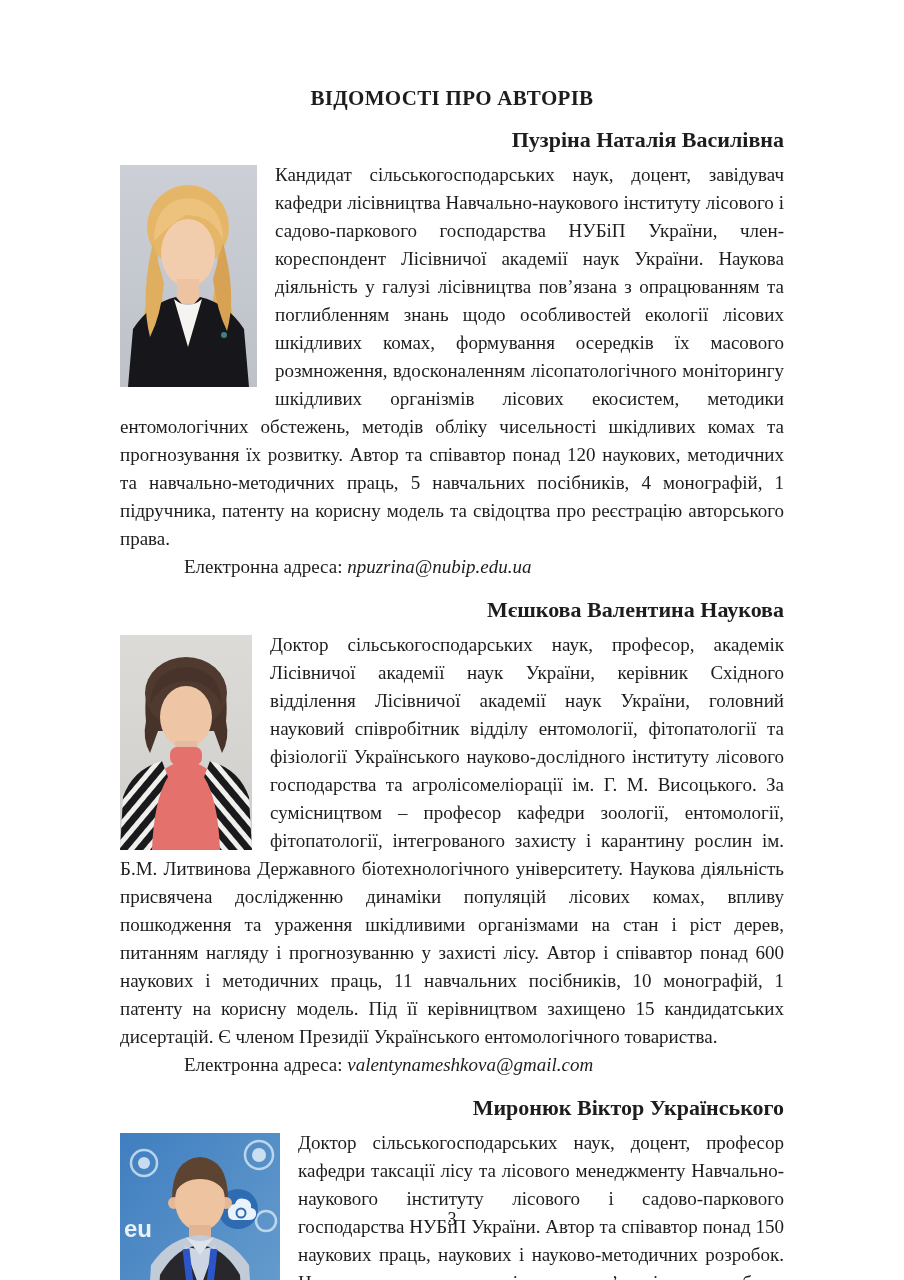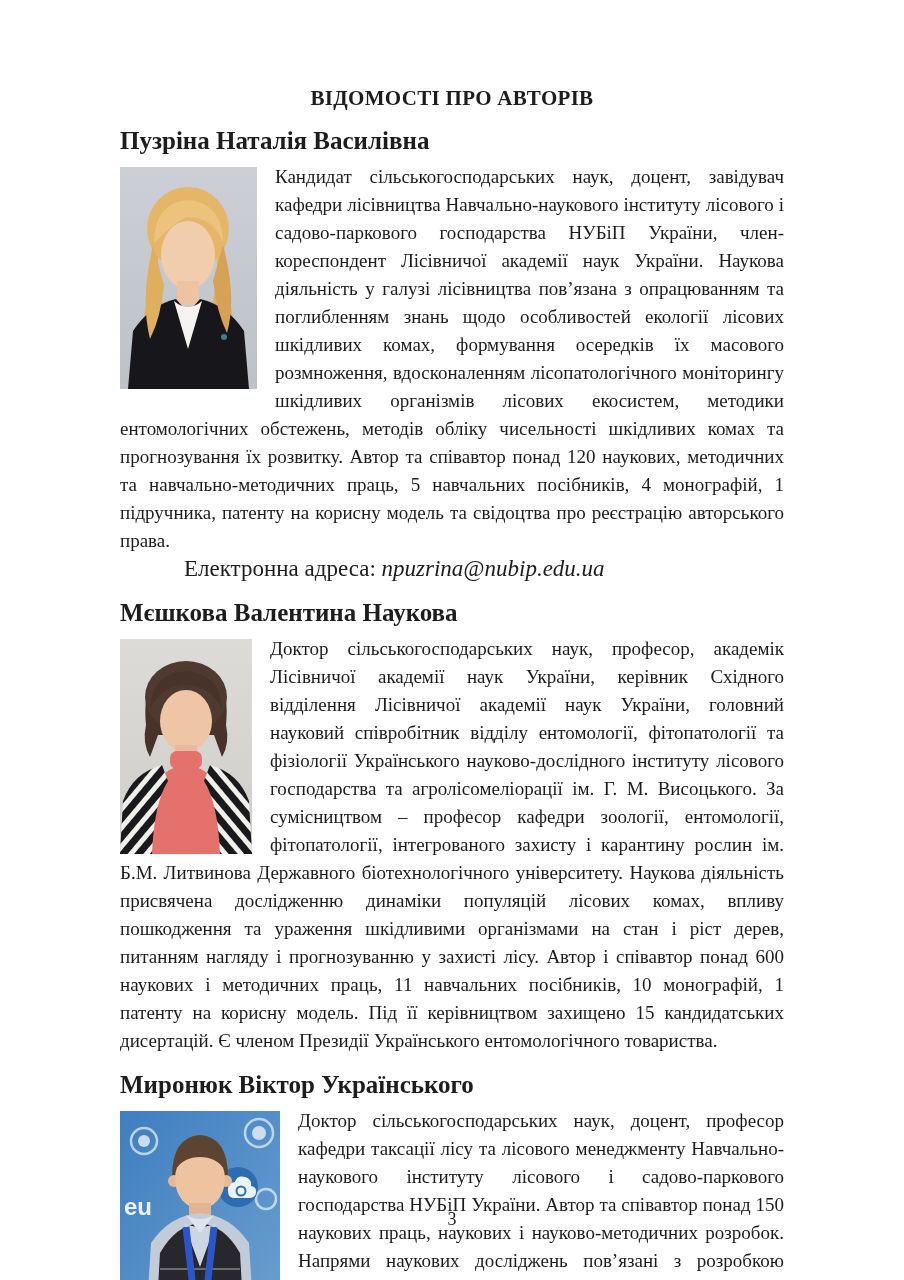--- a/index.html
+++ b/index.html
@@ -11,35 +11,35 @@
   .page{
     position:relative;box-sizing:border-box;
     width:904px;height:1280px;
     padding:86px 120px 0 120px;
   }
   .doc-title{
     margin:0 0 12px 0;text-align:center;
     font-size:21px;font-weight:bold;letter-spacing:.3px;
   }
   .author-name{
-    margin:16px 0 8px 0;text-align:left;
-    font-size:25px;font-weight:bold;
+    margin:16px 0 8px 0;text-align:right;
+    font-size:22px;font-weight:bold;
   }
   .author-section{margin:0;}
   .author-section::after{content:"";display:block;clear:both;}
   .bio{
     font-size:19px;line-height:28px;text-align:justify;
     margin:0;
   }
   .photo-wrap{
     float:left;margin:4px 18px 4px 0;line-height:0;
   }
   .photo-wrap svg{display:block;}
   .email-line{
-    font-size:23px;line-height:28px;margin:0 0 0 64px;
+    font-size:19px;line-height:28px;margin:0 0 0 64px;
   }
   .email-addr{font-style:italic;}
   .page-number{
     position:absolute;left:0;right:0;bottom:50px;
     text-align:center;font-size:18px;
   }
 </style>
 </head>
 <body>
 
@@ -114,20 +114,21 @@
           <rect x="55" y="106" width="22" height="18" fill="#e6baa0"></rect>
 
           <path d="M28,215 L30,154 Q42,128 66,126 Q90,128 102,154 L104,215 Z" fill="#e4716c"></path>
           <rect x="50" y="112" width="32" height="18" rx="7" fill="#e4716c"></rect>
 
           <path d="M0,215 L3,162 Q13,134 42,126 L48,142 Q34,164 32,215 Z" fill="url(#zebL)"></path>
           <path d="M132,215 L129,162 Q119,134 90,126 L84,142 Q98,164 100,215 Z" fill="url(#zebR)"></path>
         </svg>
       </span><span>Доктор сільськогосподарських наук, професор, академік Лісівничої академії наук України, керівник Східного відділення Лісівничої академії наук України, головний науковий співробітник відділу ентомології, фітопатології та фізіології Українського науково-дослідного інституту лісового господарства та агролісомеліорації ім. Г. М. Висоцького. За сумісництвом – професор кафедри зоології, ентомології, фітопатології, інтегрованого захисту і карантину рослин ім. Б.М. Литвинова Державного біотехнологічного університету. Наукова діяльність присвячена дослідженню динаміки популяцій лісових комах, впливу пошкодження та ураження шкідливими організмами на стан і ріст дерев, питанням нагляду і прогнозуванню у захисті лісу. Автор і співавтор понад 600 наукових і методичних праць, 11 навчальних посібників, 10 монографій, 1 патенту на корисну модель. Під її керівництвом захищено 15 кандидатських дисертацій. Є членом Президії Українського ентомологічного товариства.</span>
     </div>
+    <p class="email-line"><span>Електронна адреса:</span> <span class="email-addr">valentynameshkova@gmail.com</span></p>
   </section>
 
   <section class="author-section">
     <h2 class="author-name">Миронюк Віктор Українського</h2>
     <div class="bio">
       <span class="photo-wrap">
         <svg width="160" height="212" viewBox="0 0 160 212">
           <defs>
             <linearGradient id="bg3" x1="0" y1="0" x2="1" y2="1">
               <stop offset="0" stop-color="#3f7ec0"></stop>

